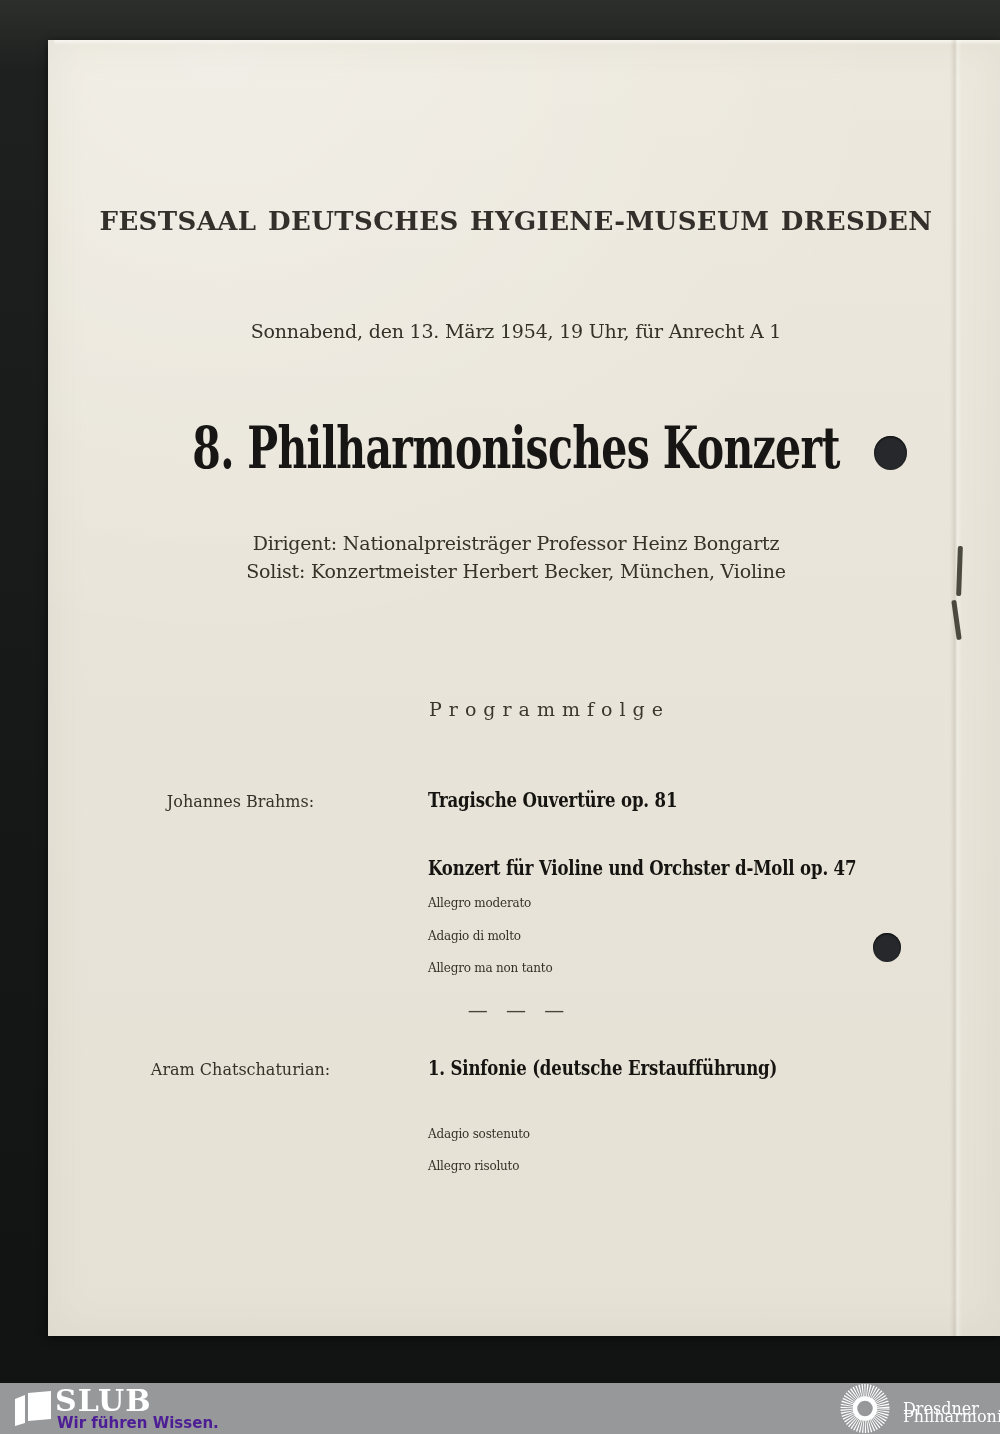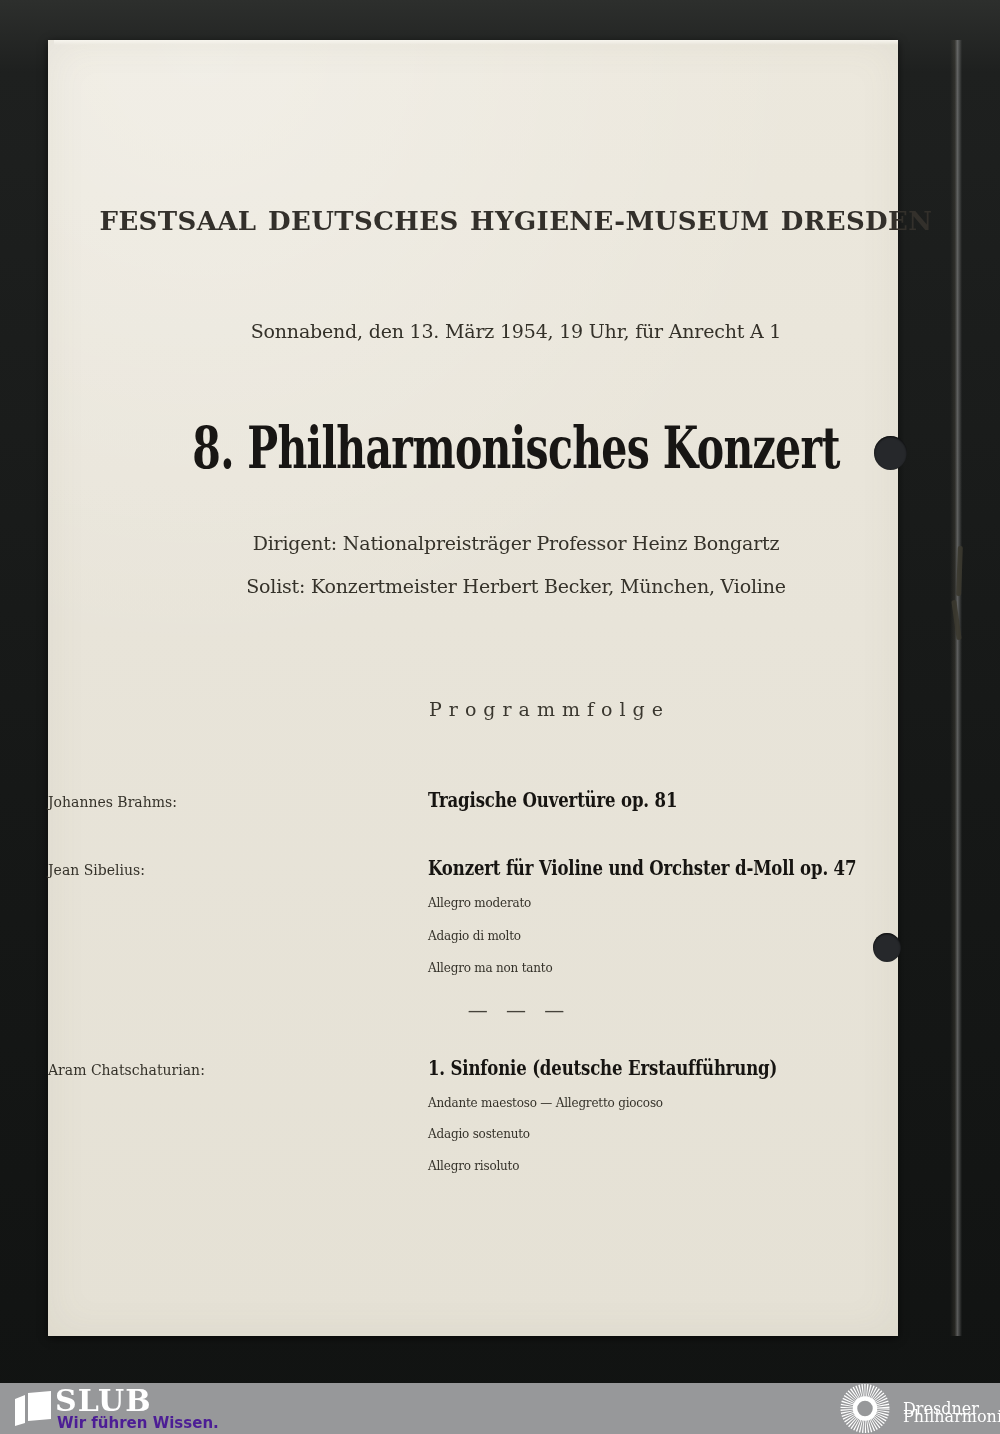--- a/index.html
+++ b/index.html
@@ -2,42 +2,42 @@
 <html><head>
 <meta charset="utf-8">
 <style>
   html,body{margin:0;padding:0;background:#0e100f;}
   .stage{
     position:relative;width:1000px;height:1434px;overflow:hidden;
     background:linear-gradient(180deg,#2d2f2d 0%,#1e201f 5%,#161817 55%,#111312 100%);
     font-family:"DejaVu Serif","Liberation Serif",serif;
   }
   .paper{
-    position:absolute;left:48px;top:40px;width:850px;height:1296px;
+    position:absolute;left:48px;top:40px;width:952px;height:1296px;
     background:
       radial-gradient(120% 80% at 18% 0%, rgba(255,255,255,.30), rgba(255,255,255,0) 60%),
       linear-gradient(180deg,#ece8dd 0%,#e8e4d9 45%,#e5e1d5 100%);
     box-shadow:0 2px 8px rgba(0,0,0,.6), inset 0 0 40px rgba(120,110,90,.08);
     color:#2e2b27;
   }
   .edge-strip{position:absolute;top:0;left:6px;right:0;height:5px;
     background:linear-gradient(180deg,#f7f5ee,rgba(247,245,238,0));}
   .fold-line{position:absolute;left:902px;top:0;bottom:0;width:12px;
     background:linear-gradient(90deg,rgba(0,0,0,0),rgba(135,125,105,.18) 40%,rgba(255,255,255,.30) 62%,rgba(0,0,0,0));}
   .line{position:absolute;white-space:nowrap;}
   .center{left:0;width:936px;text-align:center;}
   .venue{top:168px;font-size:26px;font-weight:bold;letter-spacing:.4px;word-spacing:2px;color:#33302b;line-height:26px;}
   .date1{top:279px;} .date2{top:317px;}
   .date{font-size:19px;line-height:24px;color:#343129;letter-spacing:-.2px;}
   .title{top:378px;font-size:57px;line-height:60px;font-weight:bold;letter-spacing:-1px;
     color:#181614;transform:scaleX(.72);transform-origin:50% 50%;margin:0;}
   .credit{font-size:19px;line-height:24px;color:#35322a;letter-spacing:-.2px;}
-  .credit1{top:491px;} .credit2{top:534px;}
+  .credit1{top:491px;} .credit2{top:519px;}
   .prog-heading{top:657px;font-size:19px;line-height:24px;letter-spacing:7px;text-indent:7px;color:#3a372f;margin-left:30px;}
-  .label{position:absolute;left:0;width:365px;text-align:left;font-size:14px;line-height:24px;color:#35322a;white-space:nowrap;}
+  .label{position:absolute;left:10px;width:365px;text-align:center;font-size:16px;line-height:24px;color:#35322a;white-space:nowrap;}
   .work{position:absolute;left:380px;font-size:19.5px;line-height:24px;font-weight:bold;color:#161411;
     white-space:nowrap;transform:scaleX(.85);transform-origin:0 50%;letter-spacing:-.2px;}
   .mov{position:absolute;left:380px;font-size:12px;line-height:24px;color:#35322a;white-space:nowrap;letter-spacing:-.2px;}
   .separator{top:958px;font-size:20px;line-height:24px;word-spacing:12px;color:#45423a;}
   .punch{position:absolute;border-radius:50%;background:#26282b;box-shadow:inset 0 1px 2px rgba(0,0,0,.8);}
   .hole1{left:826px;top:396px;width:33px;height:34px;}
   .hole2{left:825px;top:893px;width:28px;height:29px;}
   .staple{position:absolute;width:5px;background:#3b382f;border-radius:2px;opacity:.9;}
   .staple1{left:909px;top:506px;height:50px;transform:rotate(2deg);}
   .staple2{left:906px;top:560px;height:40px;transform:rotate(-8deg);}
@@ -68,33 +68,31 @@
     <span class="punch hole1"></span>
 
     <div class="line center credit credit1">Dirigent: Nationalpreisträger Professor Heinz Bongartz</div>
     <div class="line center credit credit2">Solist: Konzertmeister Herbert Becker, München, Violine</div>
 
     <div class="line center prog-heading">Programmfolge</div>
 
     <div class="label" style="top:750px">Johannes Brahms:</div>
     <div class="work" style="top:749px">Tragische Ouvertüre op. 81</div>
 
-    <div class="label" style="top:818px">Jean Sibelius:</div>
     <div class="work" style="top:817px">Konzert für Violine und Orchster d-Moll op. 47</div>
     <div class="mov" style="top:851px">Allegro moderato</div>
     <div class="mov" style="top:884px">Adagio di molto</div>
     <div class="mov" style="top:916px">Allegro ma non tanto</div>
 
     <span class="punch hole2"></span>
 
     <div class="line center separator">— — —</div>
 
     <div class="label" style="top:1018px">Aram Chatschaturian:</div>
     <div class="work" style="top:1017px">1. Sinfonie (deutsche Erstaufführung)</div>
-    <div class="mov" style="top:1051px">Andante maestoso — Allegretto giocoso</div>
     <div class="mov" style="top:1082px">Adagio sostenuto</div>
     <div class="mov" style="top:1114px">Allegro risoluto</div>
 
     <span class="staple staple1"></span>
     <span class="staple staple2"></span>
   </div>
 
   <div class="footer-bar">
     <svg class="slub-book" width="42" height="36" viewBox="0 0 42 36" aria-hidden="true">
       <path d="M15 2 L38 0 L38 28 L15 30 Z" fill="#ffffff"></path>

